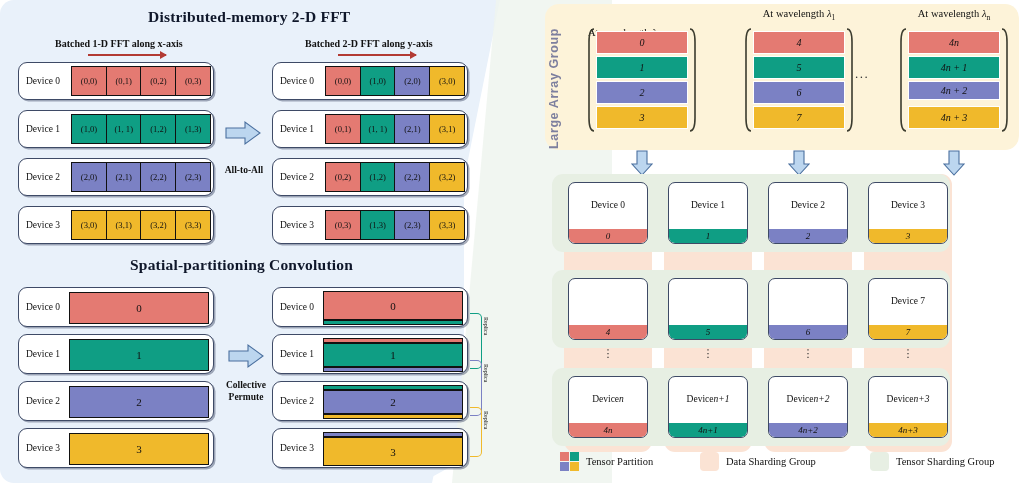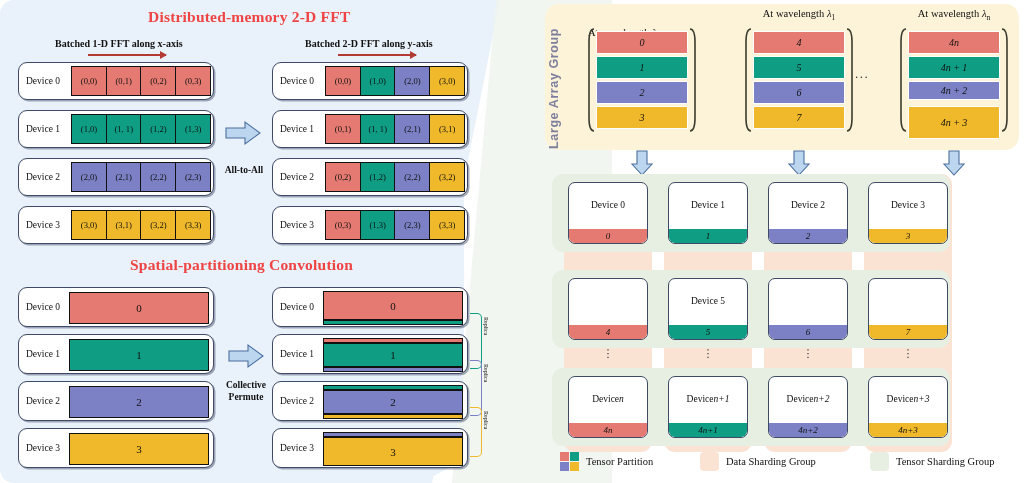--- a/index.html
+++ b/index.html
@@ -20,21 +20,21 @@
   }
   #left-panel-2{
     position:absolute;left:0;top:0;width:516px;height:483px;
     background:#e9f1fa;border-radius:14px;
     clip-path: polygon(0 0, 496px 0, 462px 160px, 462px 340px, 432px 483px, 0 483px);
   }
 
   
   .sec-title{
     position:absolute;font-family:"Liberation Serif",serif;
-    font-weight:bold;font-size:15.5px;color:#ef4444;letter-spacing:.2px;
+    font-weight:bold;font-size:15.5px;color:#0f172a;letter-spacing:.2px;
     white-space:nowrap;
   }
   .sub-title{
     position:absolute;font-family:"Liberation Serif",serif;
     font-weight:bold;font-size:10px;color:#111;white-space:nowrap;
   }
   .hz-arrow{position:absolute;height:2px;background:#b23a33;}
   .hz-arrow:after{content:"";position:absolute;right:-1px;top:-3px;
     border-left:7px solid #b23a33;border-top:4px solid transparent;border-bottom:4px solid transparent;}
 
@@ -379,21 +379,21 @@
       <div class="wl-stack">
         <div class="wl-cell" style="top: 3px; height: 23px; background: rgb(228, 122, 114);">
           <span style="font-style:italic">4n</span>
         </div>
         <div class="wl-cell" style="top: 28px; height: 23px; background: rgb(15, 158, 132);">
           <span style="font-style:italic">4n + 1</span>
         </div>
         <div class="wl-cell" style="top: 53px; height: 19px; background: rgb(123, 129, 196);">
           <span style="font-style:italic">4n + 2</span>
         </div>
-        <div class="wl-cell" style="top: 78px; height: 33px; background: rgb(240, 185, 43);">
+        <div class="wl-cell" style="top: 78px; height: 23px; background: rgb(240, 185, 43);">
           <span style="font-style:italic">4n + 3</span>
         </div>
       </div>
     </div>
   </div>
 <div class="ellipsis-h" style="left:855px;top:66px;">...</div>
 
 <div id="down-arrows">
     <div class="downarrow" style="left: 631px; top: 150px;"><svg viewBox="0 0 22 26" preserveAspectRatio="none">
       <polygon points="6,1 16,1 16,14 21,14 11,25 1,14 6,14" fill="#bcd6ef" stroke="#4a6f9e" stroke-width="1.1"></polygon>
@@ -439,31 +439,31 @@
       <div class="devcard-chip" style="background:#f0b92b">
         <i>3</i>
       </div>
     </div>
     <div class="devcard" style="left: 568px; top: 278px; width: 80px; height: 62px;">
       <div class="devcard-chip" style="background:#e47a72">
         <i>4</i>
       </div>
     </div>
     <div class="devcard" style="left: 668px; top: 278px; width: 80px; height: 62px;">
-      <div class="devcard-name">Device 5</div>
       <div class="devcard-chip" style="background:#0f9e84">
         <i>5</i>
       </div>
     </div>
     <div class="devcard" style="left: 768px; top: 278px; width: 80px; height: 62px;">
       <div class="devcard-chip" style="background:#7b81c4">
         <i>6</i>
       </div>
     </div>
     <div class="devcard" style="left: 868px; top: 278px; width: 80px; height: 62px;">
+      <div class="devcard-name">Device 7</div>
       <div class="devcard-chip" style="background:#f0b92b">
         <i>7</i>
       </div>
     </div>
     <div class="vdots" style="left: 568px; top: 347px; width: 80px;">⋮</div>
     <div class="vdots" style="left: 668px; top: 347px; width: 80px;">⋮</div>
     <div class="vdots" style="left: 768px; top: 347px; width: 80px;">⋮</div>
     <div class="vdots" style="left: 868px; top: 347px; width: 80px;">⋮</div>
     <div class="devcard" style="left: 568px; top: 376px; width: 80px; height: 62px;">
       <div class="devcard-name">Device <i>n</i></div>

